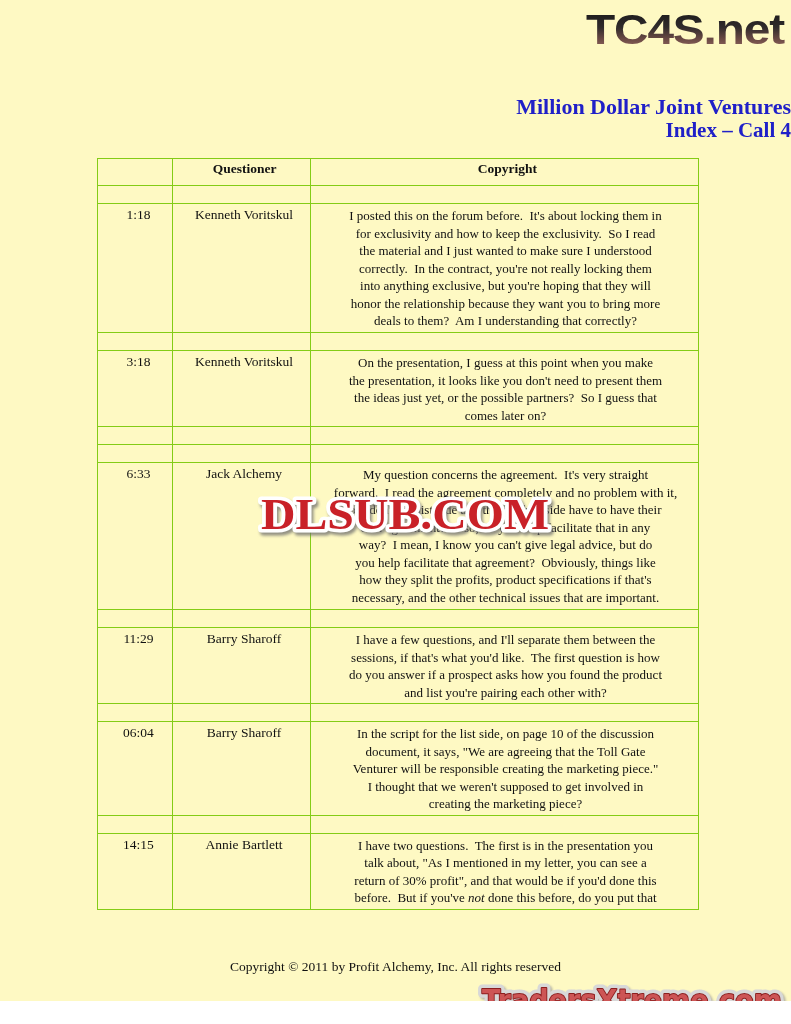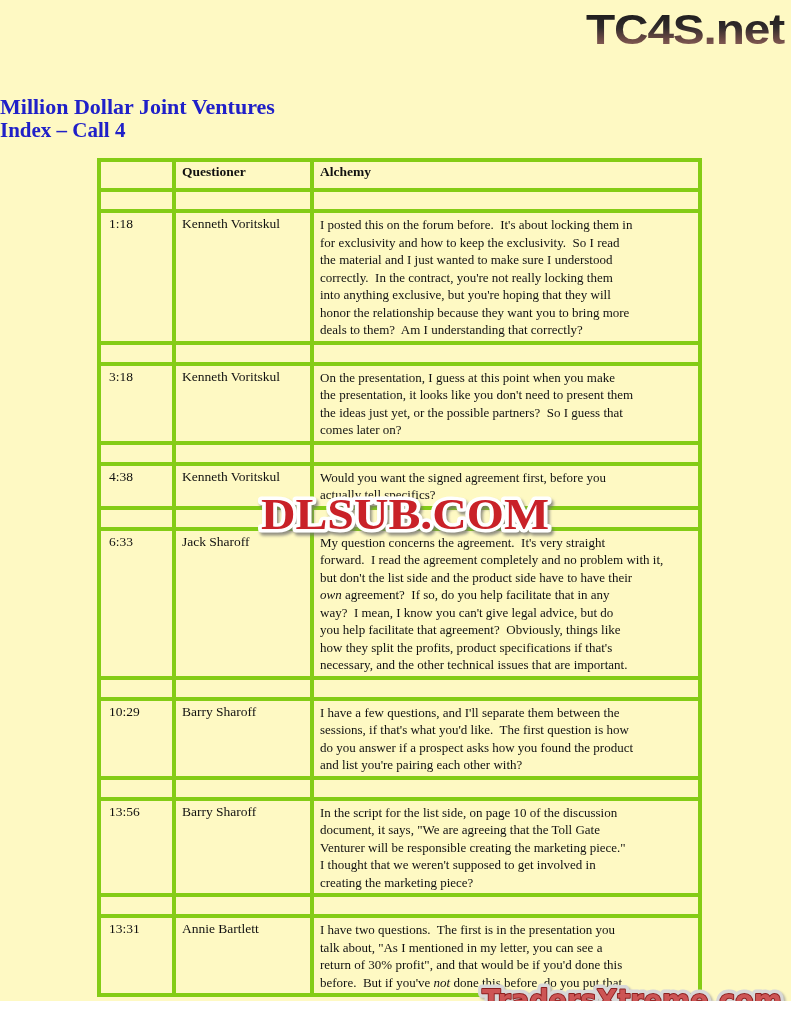--- a/index.html
+++ b/index.html
@@ -10,31 +10,31 @@
     background: #fef9c3;
     font-family: "Liberation Serif", serif;
     color: #111;
     overflow: hidden;
   }
 
   
   .tc4s { position: absolute; top: 3px; right: 3px; }
 
   
-  .title-block { position: absolute; top: 94px; left: 0; width: 100%; text-align: left; }
+  .title-block { position: absolute; top: 94px; left: 0; width: 100%; text-align: right; }
   .doc-title   { font-size: 22px; font-weight: bold; line-height: 26px; }
   .doc-subtitle{ font-size: 21px; font-weight: bold; line-height: 21px; }
 
   
   .qtable {
     position: absolute; left: 97px; top: 158px;
     border-collapse: collapse; table-layout: fixed; width: 601px;
     font-size: 13px;
   }
-  .qtable td { border: 4px solid #84cc16; vertical-align: top; overflow: hidden; }
+  .qtable td { border: 1px solid #84cc16; vertical-align: top; overflow: hidden; text-align: center; }
   .col-time { width: 75px; }
   .col-questioner { width: 138px; }
   .col-question { width: 388px; }
   .hdr td { font-weight: bold; font-size: 13.5px; padding: 2px 0 2px 6px; height: 22px; }
   .spacer td { height: 15px; }
   .row td { padding-top: 3px; padding-bottom: 2px; font-family: Liberation Serif, serif; }
   .c-time { padding-left: 8px; font-size: 13.5px; }
   .c-q    { padding-left: 6px; font-size: 13.5px; margin-left: 9px; }
   .c-text { padding-left: 6px; padding-right: 4px; line-height: 17.5px; white-space: pre-wrap; }
 
@@ -76,21 +76,21 @@
   <table class="qtable">
     <colgroup>
         <col class="col-time">
         <col class="col-questioner">
         <col class="col-question">
       </colgroup>
     <tbody>
         <tr class="hdr">
       <td></td>
       <td>Questioner</td>
-      <td>Alchemy</td>
+      <td>Copyright</td>
     </tr>
     <tr class="spacer">
           <td></td>
           <td></td>
           <td></td>
         </tr>
 
     <tr class="row" style="height:129px">
       <td class="c-time">1:18</td>
       <td class="c-q">Kenneth Voritskul</td>
@@ -106,78 +106,74 @@
       <td class="c-time">3:18</td>
       <td class="c-q">Kenneth Voritskul</td>
       <td class="c-text">On the presentation, I guess at this point when you make<br>the presentation, it looks like you don't need to present them<br>the ideas just yet, or the possible partners?  So I guess that<br>comes later on?</td>
     </tr>
     <tr class="spacer">
           <td></td>
           <td></td>
           <td></td>
         </tr>
 
-    <tr class="row" style="height:41px">
-      <td class="c-time">4:38</td>
-      <td class="c-q">Kenneth Voritskul</td>
-      <td class="c-text">Would you want the signed agreement first, before you<br>actually tell specifics?</td>
-    </tr>
     <tr class="spacer">
           <td></td>
           <td></td>
           <td></td>
         </tr>
 
     <tr class="row" style="height:147px">
       <td class="c-time">6:33</td>
-      <td class="c-q">Jack Sharoff</td>
+      <td class="c-q">Jack Alchemy</td>
       <td class="c-text">My question concerns the agreement.  It's very straight<br>forward.  I read the agreement completely and no problem with it,<br>but don't the list side and the product side have to have their<br><em>own</em> agreement?  If so, do you help facilitate that in any<br>way?  I mean, I know you can't give legal advice, but do<br>you help facilitate that agreement?  Obviously, things like<br>how they split the profits, product specifications if that's<br>necessary, and the other technical issues that are important.</td>
     </tr>
     <tr class="spacer">
           <td></td>
           <td></td>
           <td></td>
         </tr>
 
     <tr class="row" style="height:75px">
-      <td class="c-time">10:29</td>
+      <td class="c-time">11:29</td>
       <td class="c-q">Barry Sharoff</td>
       <td class="c-text">I have a few questions, and I'll separate them between the<br>sessions, if that's what you'd like.  The first question is how<br>do you answer if a prospect asks how you found the product<br>and list you're pairing each other with?</td>
     </tr>
     <tr class="spacer">
           <td></td>
           <td></td>
           <td></td>
         </tr>
 
     <tr class="row" style="height:93px">
-      <td class="c-time">13:56</td>
+      <td class="c-time">06:04</td>
       <td class="c-q">Barry Sharoff</td>
       <td class="c-text">In the script for the list side, on page 10 of the discussion<br>document, it says, "We are agreeing that the Toll Gate<br>Venturer will be responsible creating the marketing piece."<br>I thought that we weren't supposed to get involved in<br>creating the marketing piece?</td>
     </tr>
     <tr class="spacer">
           <td></td>
           <td></td>
           <td></td>
         </tr>
 
     <tr class="row" style="height:74px">
-      <td class="c-time">13:31</td>
+      <td class="c-time">14:15</td>
       <td class="c-q">Annie Bartlett</td>
       <td class="c-text">I have two questions.  The first is in the presentation you<br>talk about, "As I mentioned in my letter, you can see a<br>return of 30% profit", and that would be if you'd done this<br>before.  But if you've <em>not</em> done this before, do you put that</td>
     </tr>
   </tbody>
     </table>
 
   <div class="dlsub">
     <svg width="312" height="56" viewBox="0 0 312 56">
       <text x="156" y="43" text-anchor="middle" font-family="Liberation Serif, serif" font-weight="bold" font-size="44" fill="#c92128" stroke="#ffffff" stroke-width="7" paint-order="stroke" stroke-linejoin="round" textLength="288" lengthAdjust="spacingAndGlyphs">DLSUB.COM</text>
     </svg>
   </div>
 
+  <div class="footer-line">Copyright © 2011 by Profit Alchemy, Inc.   All rights reserved</div>
 
   <div class="tx-logo">
     <svg width="320" height="46" viewBox="0 0 320 46">
       <text x="160" y="34" text-anchor="middle" font-family="DejaVu Sans, sans-serif" font-weight="bold" font-size="30" fill="none" stroke="#d8d8d8" stroke-width="9" stroke-linejoin="round" textLength="300" lengthAdjust="spacingAndGlyphs">TradersXtreme.com</text>
       <text x="160" y="34" text-anchor="middle" font-family="DejaVu Sans, sans-serif" font-weight="bold" font-size="30" fill="#cd5555" stroke="#8b1f1f" stroke-width="2" paint-order="stroke" stroke-linejoin="round" textLength="300" lengthAdjust="spacingAndGlyphs">TradersXtreme.com</text>
     </svg>
   </div>
 
 </div>
 

